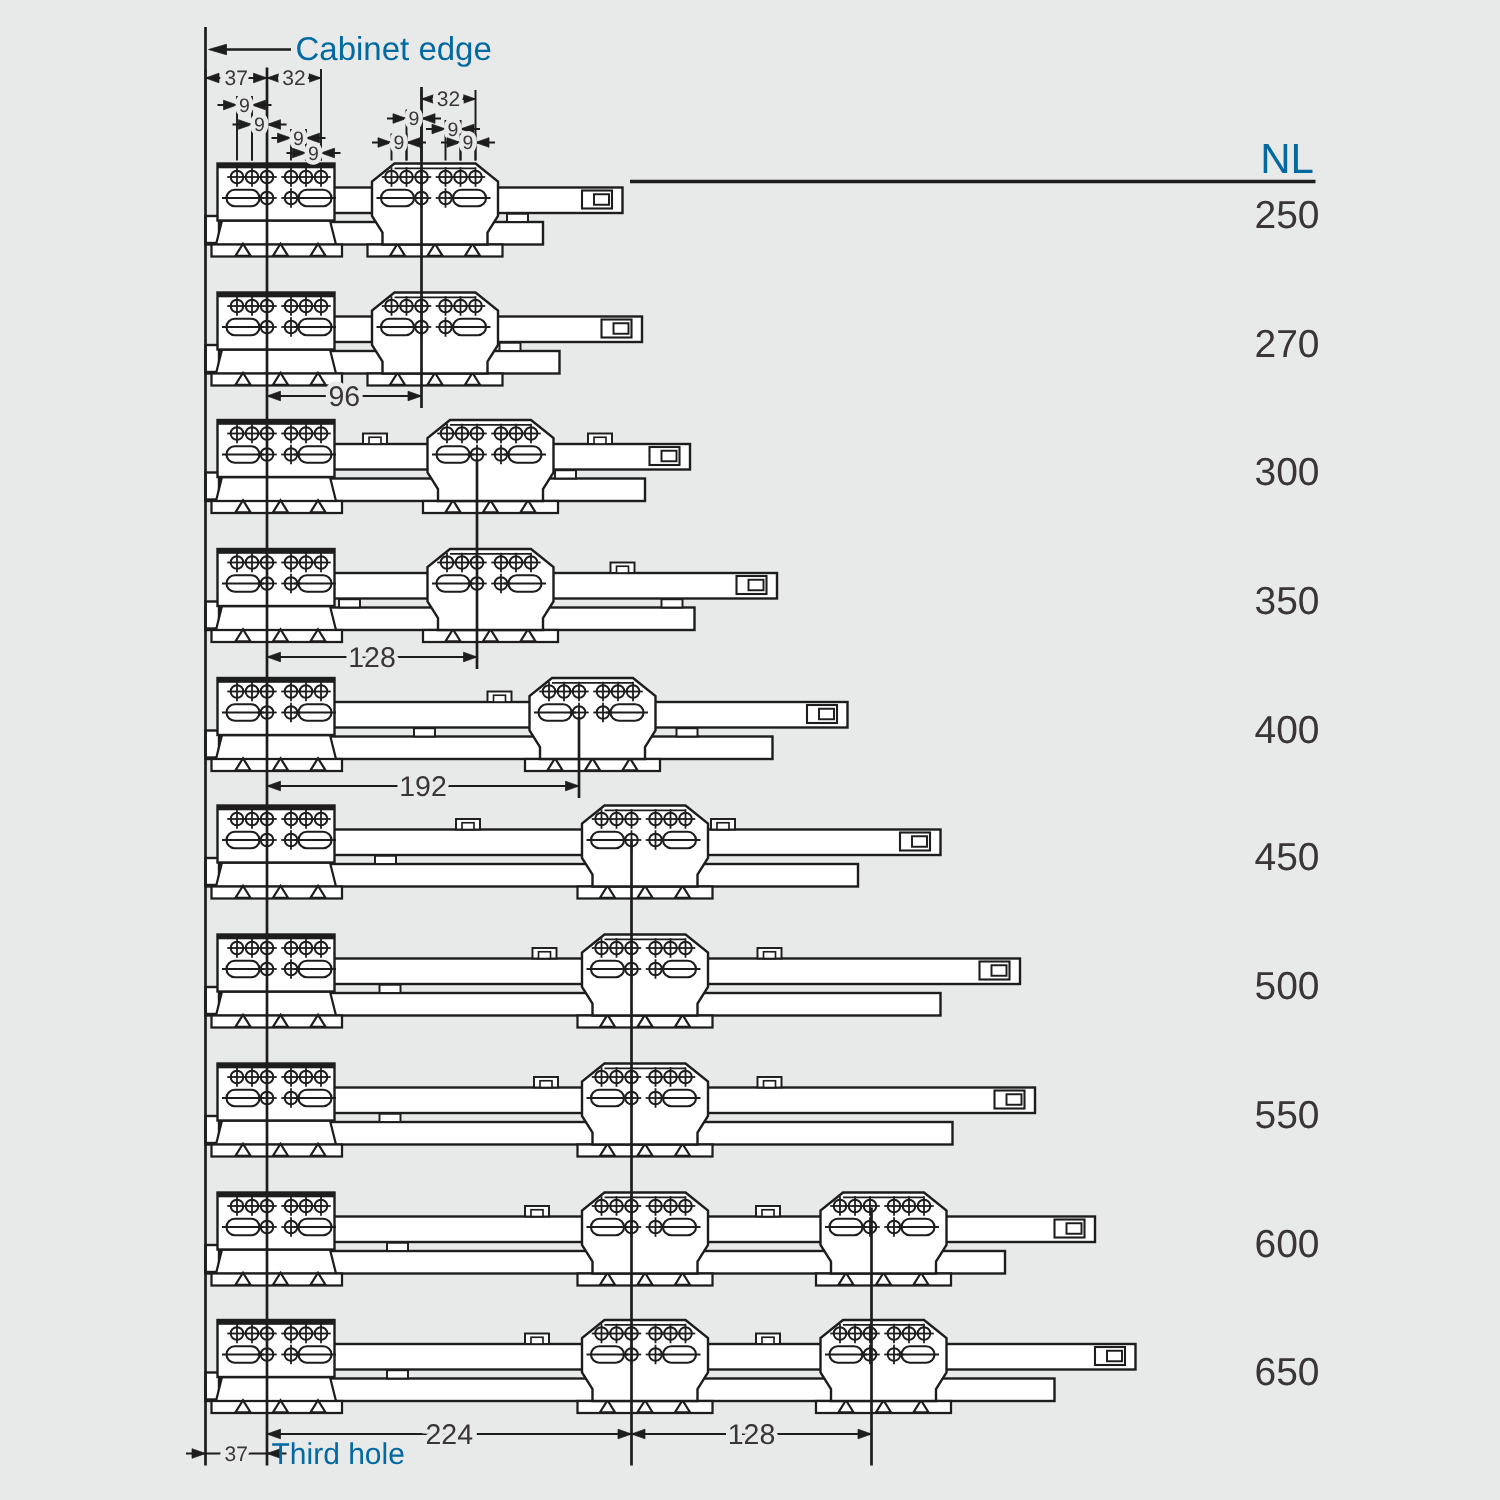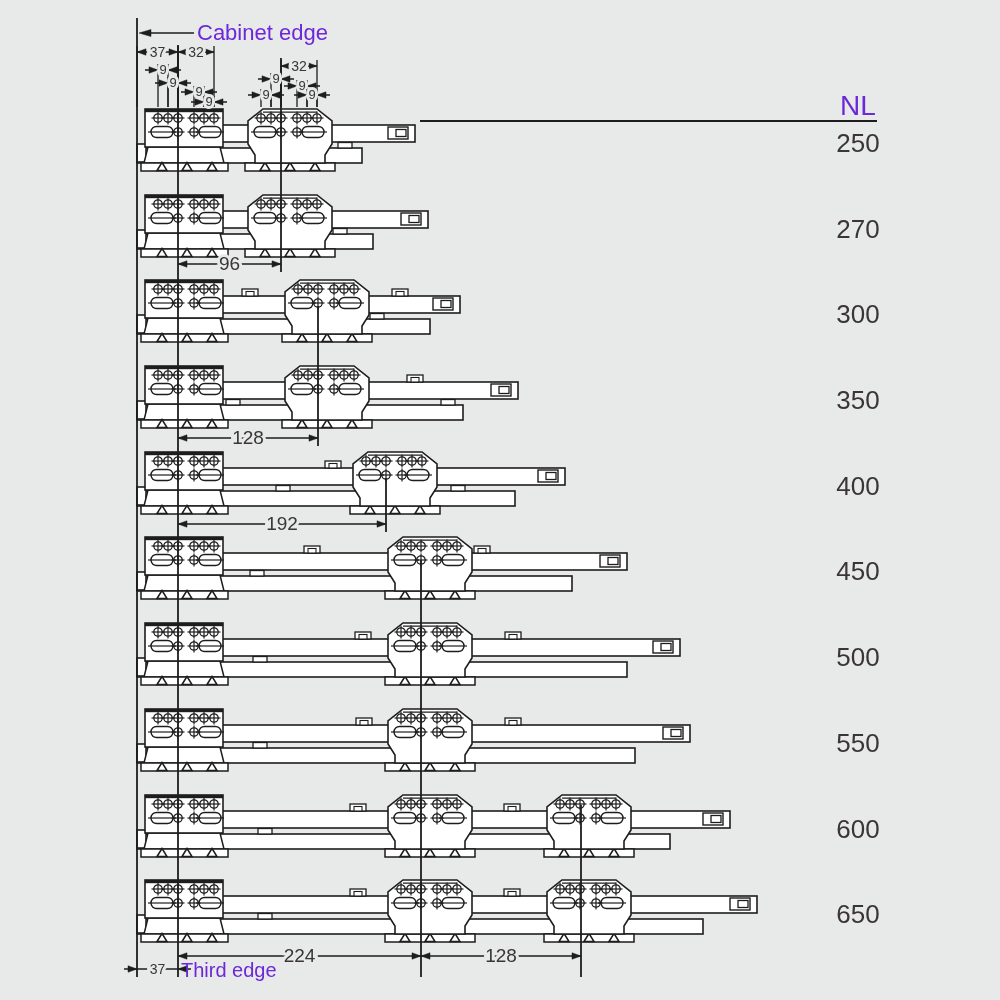--- a/index.html
+++ b/index.html
@@ -1,18 +1,18 @@
 <!DOCTYPE html>
 <html><head>
 <meta charset="utf-8">
 <style>
   html,body{margin:0;padding:0;}
   body{font-family:"Liberation Sans", sans-serif;}
   .stage{position:relative;width:1000px;height:1000px;overflow:hidden;}
-  .lbl{position:absolute;color:#6d28d9;white-space:nowrap;z-index:5;}
+  .lbl{position:absolute;color:#0369a1;white-space:nowrap;z-index:5;}
   #cabinet-edge-label{left:197px;top:20px;font-size:22px;}
   #third-hole-label{left:181px;top:959px;font-size:20px;}
   #nl-header-label{left:838px;top:90px;width:40px;font-size:28px;text-align:center;}
   svg{position:absolute;left:0;top:0;}
   text{font-family:"Liberation Sans", sans-serif;}
 </style>
 </head>
 <body style="background: rgb(232, 233, 233);">
 
 <div class="stage" style="background: rgb(232, 233, 233);">
@@ -1028,15 +1028,15 @@
         <polygon points="137,969 128,965.8 128,972.2" fill="#1e1d1d" stroke="#1e1d1d" stroke-width="0.5"></polygon>
         <polygon points="178,969 187,965.8 187,972.2" fill="#1e1d1d" stroke="#1e1d1d" stroke-width="0.5"></polygon>
         <text x="157.5" y="973.76" text-anchor="middle" font-size="14" fill="#3a3536" stroke="#e8e9e9" stroke-width="6" paint-order="stroke">37</text>
       </g>
       <g>
         <line x1="142" y1="33" x2="194" y2="33" stroke="#1e1d1d" stroke-width="1.6"></line>
         <polygon points="139,33 151,29.5 151,36.5" fill="#1e1d1d" stroke="#1e1d1d" stroke-width="0.5"></polygon>
       </g>
     </svg>
   <div id="cabinet-edge-label" class="lbl">Cabinet edge</div>
-  <div id="third-hole-label" class="lbl">Third edge</div>
+  <div id="third-hole-label" class="lbl">Third hole</div>
   <div id="nl-header-label" class="lbl">NL</div>
 </div>
 
 </body></html>

